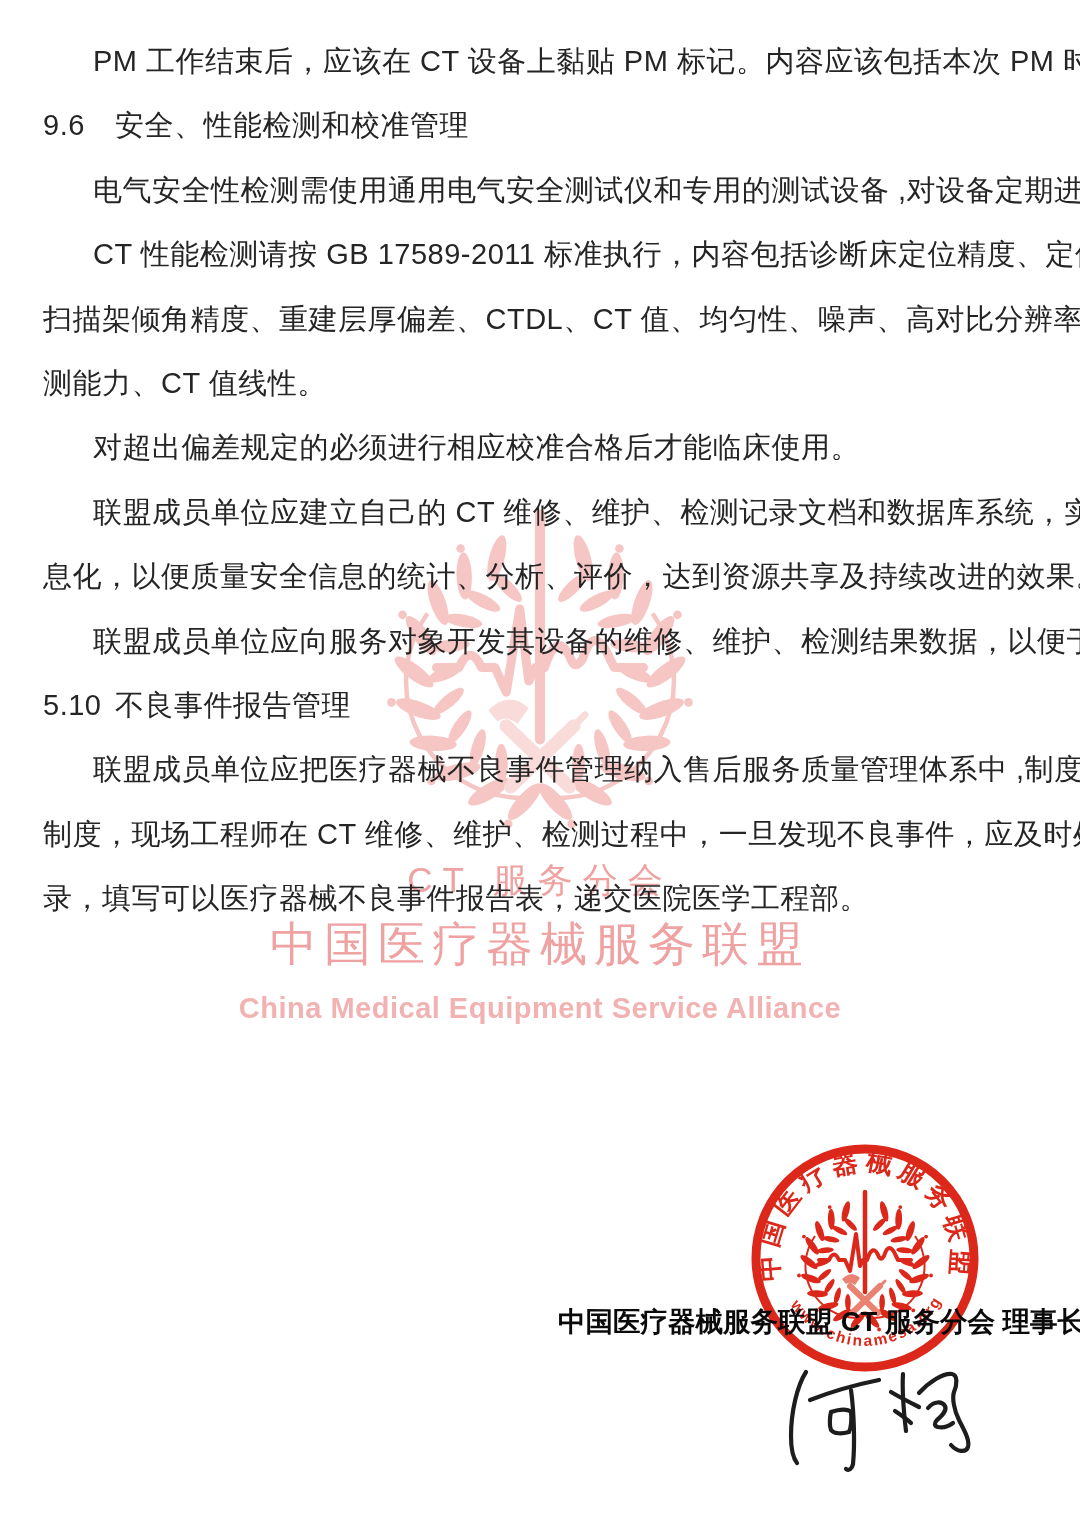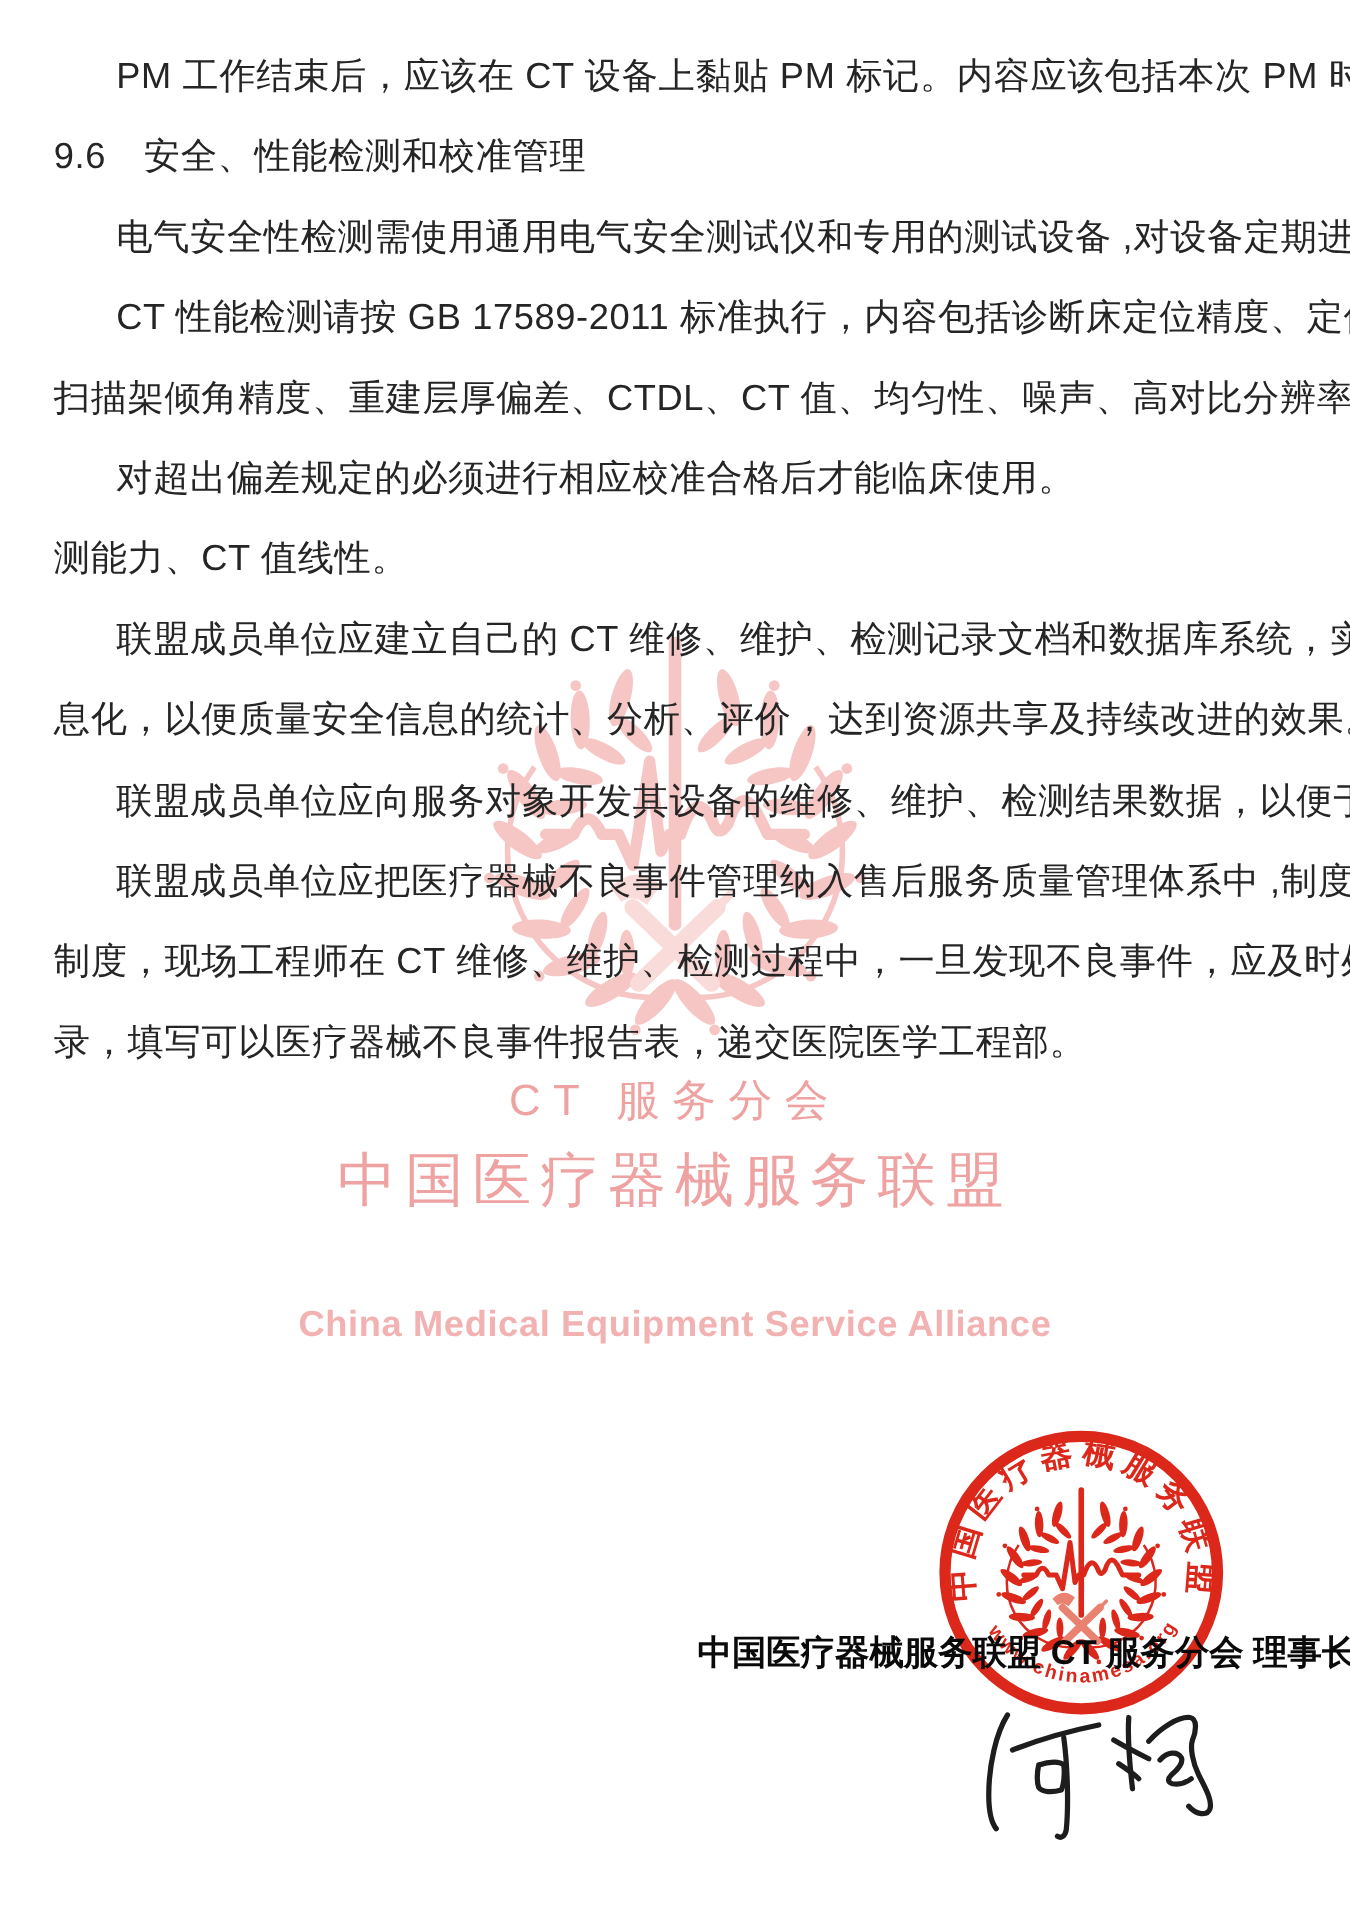--- a/index.html
+++ b/index.html
@@ -14,21 +14,21 @@
   
   .doc{position:absolute;left:43px;top:45px;right:30px;z-index:2;}
   .line{height:64.4px;line-height:32px;font-size:29px;color:var(--body-text);
         white-space:nowrap;letter-spacing:0.5px;}
   .line.indent{text-indent:50px;}
   .line .num{display:inline-block;width:72px;}
   
   .wm-text{position:absolute;left:190px;width:700px;text-align:center;z-index:1;white-space:nowrap;}
   #wm-branch{top:857px;font-size:35px;letter-spacing:10px;color:var(--wm-text);}
   #wm-cn{top:913px;font-size:47px;letter-spacing:7px;color:var(--wm-text);}
-  #wm-en{top:1044px;font-size:29px;font-weight:bold;letter-spacing:0.5px;color:var(--wm-en);}
+  #wm-en{top:992px;font-size:29px;font-weight:bold;letter-spacing:0.5px;color:var(--wm-en);}
   #wm-logo{position:absolute;left:360px;top:494px;z-index:1;}
   
   #seal{position:absolute;left:745px;top:1138px;z-index:3;}
   .seal-ring-text{font-size:26px;font-weight:bold;letter-spacing:6px;fill:var(--seal);}
   .seal-url-text{font-size:15.5px;font-weight:bold;letter-spacing:2px;fill:var(--seal);}
   
   #footer-title{position:absolute;left:558px;top:1304px;z-index:4;font-size:27.5px;
         font-weight:bold;color:#0a0a0a;white-space:nowrap;}
   #signature{position:absolute;left:775px;top:1363px;z-index:5;}
 </style>
@@ -101,25 +101,26 @@
   <div class="wm-text" id="wm-branch">CT 服务分会</div>
   <div class="wm-text" id="wm-cn">中国医疗器械服务联盟</div>
   <div class="wm-text" id="wm-en">China Medical Equipment Service Alliance</div>
 
   <div class="doc">
     <div class="line indent">PM 工作结束后，应该在 CT 设备上黏贴 PM 标记。内容应该包括本次 PM 时间、PM 工</div>
     <div class="line"><span class="num">9.6</span><span>安全、性能检测和校准管理</span></div>
     <div class="line indent">电气安全性检测需使用通用电气安全测试仪和专用的测试设备 ,对设备定期进行电气安全</div>
     <div class="line indent">CT 性能检测请按 GB 17589-2011 标准执行，内容包括诊断床定位精度、定位光精度、</div>
     <div class="line">扫描架倾角精度、重建层厚偏差、CTDL、CT 值、均匀性、噪声、高对比分辨率、低对比可探</div>
+    <div class="line">测能力、CT 值线性。</div>
     <div class="line indent">对超出偏差规定的必须进行相应校准合格后才能临床使用。</div>
-    <div class="line">测能力、CT 值线性。</div>
     <div class="line indent">联盟成员单位应建立自己的 CT 维修、维护、检测记录文档和数据库系统，实现管理的信</div>
     <div class="line">息化，以便质量安全信息的统计、分析、评价，达到资源共享及持续改进的效果。</div>
     <div class="line indent">联盟成员单位应向服务对象开发其设备的维修、维护、检测结果数据，以便于医院设备管</div>
+    <div class="line"><span class="num">5.10</span><span>不良事件报告管理</span></div>
     <div class="line indent">联盟成员单位应把医疗器械不良事件管理纳入售后服务质量管理体系中 ,制度相应的工作</div>
     <div class="line">制度，现场工程师在 CT 维修、维护、检测过程中，一旦发现不良事件，应及时处理并详细记</div>
     <div class="line">录，填写可以医疗器械不良事件报告表，递交医院医学工程部。</div>
   </div>
 
   <svg id="seal" width="240" height="240" viewBox="-120 -120 240 240">
     <defs>
       <path id="arcTop" d="M -82.2,29.9 A 87.5,87.5 0 1 1 82.2,29.9" fill="none"></path>
       <path id="arcBot" d="M -76.2,44 A 88,88 0 0 0 76.2,44" fill="none"></path>
     </defs>

